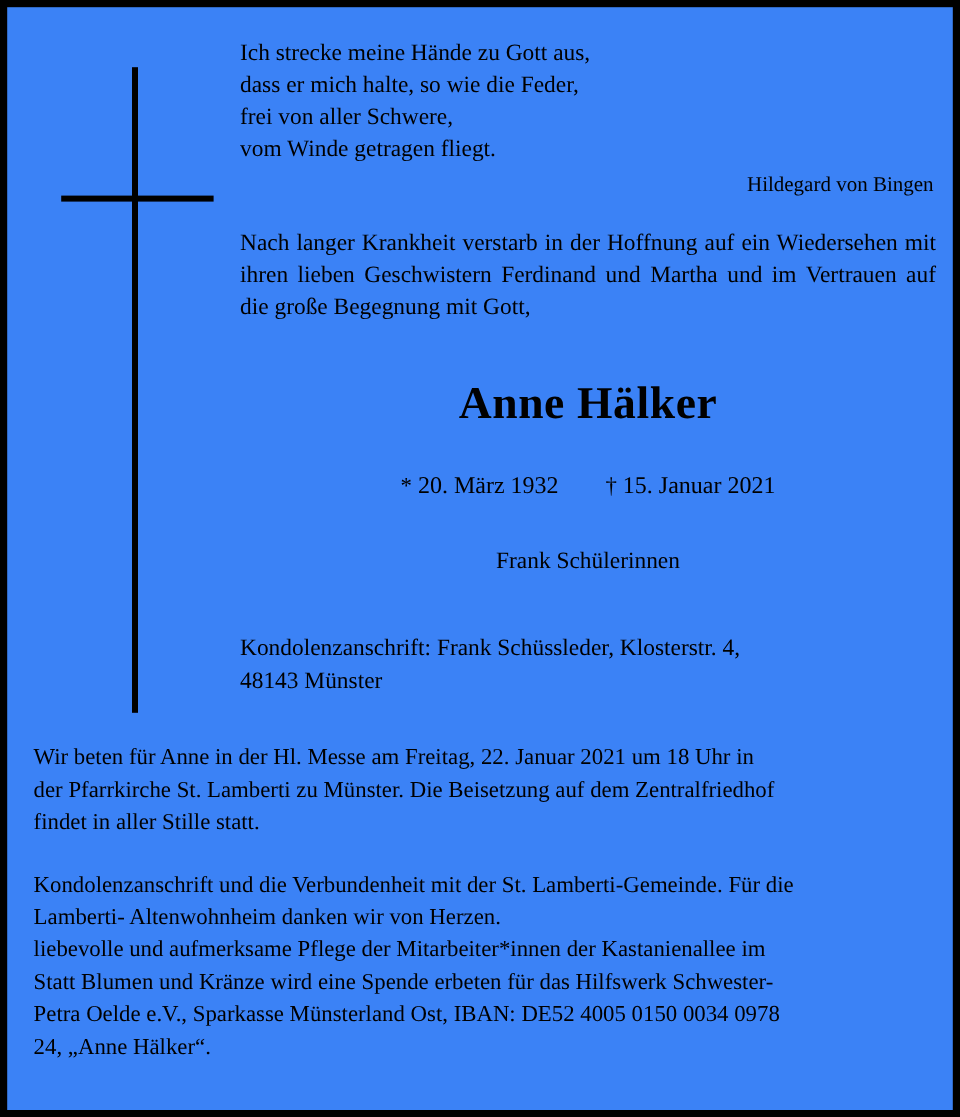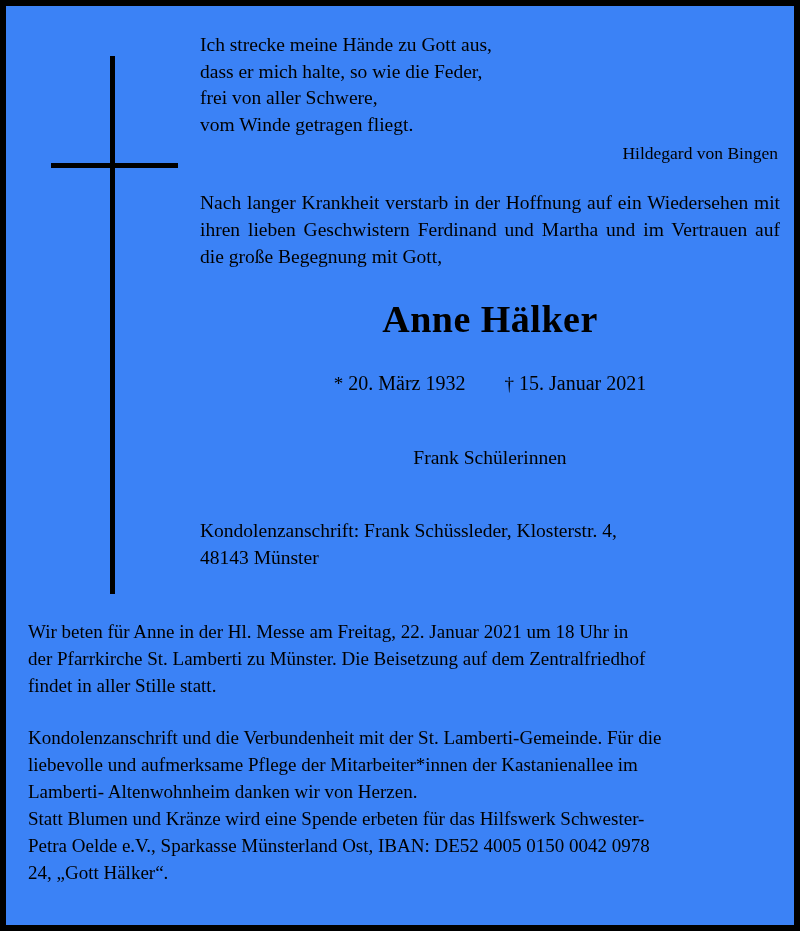--- a/index.html
+++ b/index.html
@@ -89,31 +89,31 @@
     text-align: justify;
     text-justify: inter-word;
     hyphens: none;
   }
   .announcement .lastline {
     display: block;
     text-align: left;
   }
 
   .deceased-name {
-    margin: 0;
+    margin: 17px;
     padding-top: 26px;
     text-align: center;
     font-size: 38px;
     font-weight: bold;
     line-height: 46px;
     letter-spacing: 0.5px;
   }
 
   .dates {
-    margin: 12px;
+    margin: 0;
     padding-top: 16px;
     text-align: center;
     font-size: 20px;
     line-height: 26px;
   }
   .dates .birth { margin-right: 34px; }
   .dates .sym { font-size: 19px; }
 
   .profession {
     margin: 0;
@@ -210,25 +210,25 @@
   <div class="lower">
 
     <p>
       <span class="para-line">Wir beten für Anne in der Hl. Messe am Freitag, 22. Januar 2021 um 18 Uhr in</span>
       <span class="para-line">der Pfarrkirche St. Lamberti zu Münster. Die Beisetzung auf dem Zentralfriedhof</span>
       <span class="para-line">findet in aller Stille statt.</span>
     </p>
 
     <p class="tight">
       <span class="para-line">Kondolenzanschrift und die Verbundenheit mit der St. Lamberti-Gemeinde. Für die</span>
+      <span class="para-line">Lamberti- Altenwohnheim danken wir von Herzen.</span>
       <span class="para-line">liebevolle und aufmerksame Pflege der Mitarbeiter*innen der Kastanienallee im</span>
-      <span class="para-line">Lamberti- Altenwohnheim danken wir von Herzen.</span>
     </p>
 
     <p class="tight">
       <span class="para-line">Statt Blumen und Kränze wird eine Spende erbeten für das Hilfswerk Schwester-</span>
-      <span class="para-line">Petra Oelde e.V., Sparkasse Münsterland Ost, IBAN: DE52 4005 0150 0042 0978</span>
-      <span class="para-line">24, „Gott Hälker“.</span>
+      <span class="para-line">Petra Oelde e.V., Sparkasse Münsterland Ost, IBAN: DE52 4005 0150 0034 0978</span>
+      <span class="para-line">24, „Anne Hälker“.</span>
     </p>
 
   </div>
 
 </div>
 
 </body></html>

